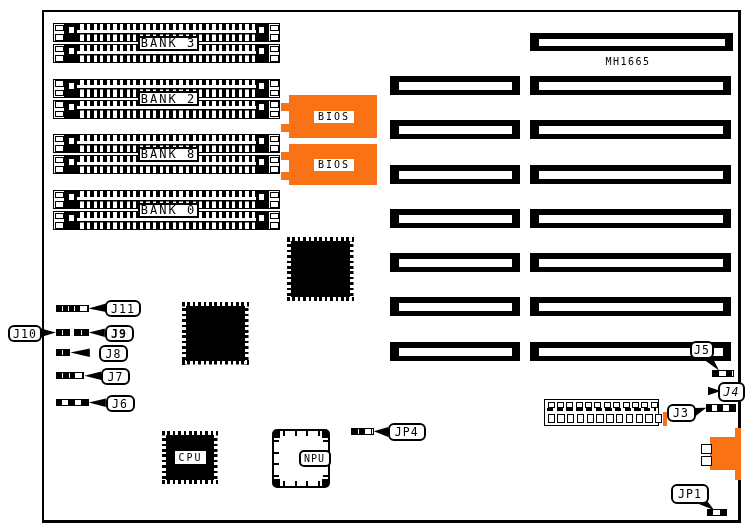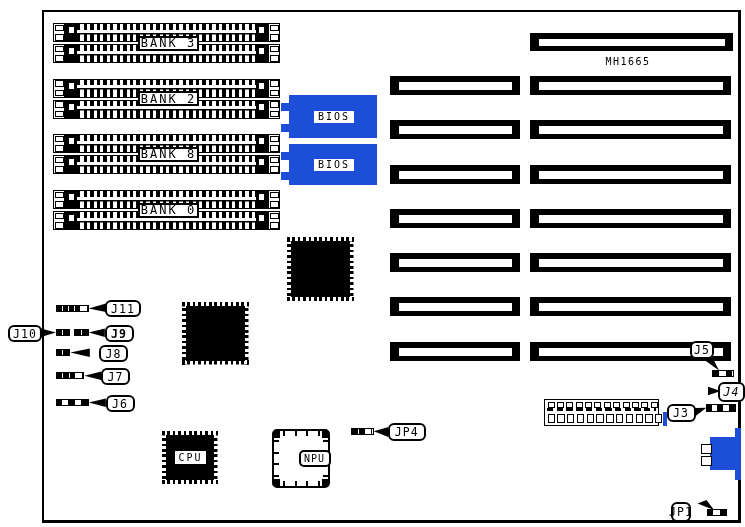--- a/index.html
+++ b/index.html
@@ -34,21 +34,21 @@
   .bankrow{position:absolute;left:0;width:227px;height:19px;border:1.8px solid #000;background:#fff;display:flex}
   .ends{width:10px;height:100%;display:flex;flex-direction:column;justify-content:space-between;padding:0.5px}
   .latch{width:13px;height:100%;background:#000;position:relative}
   .teeth{flex:1;height:100%;background:
     linear-gradient(#000,#000) 0 8.5px/100% 1.5px no-repeat,
     linear-gradient(#fff,#fff) 0 5.5px/100% 3px no-repeat,
     repeating-linear-gradient(90deg,#000 0 3.4px,#fff 3.4px 6.6px)}
   .banklabel{position:absolute;left:85px;top:12.5px;width:61px;height:15px;background:#fff;
              border:2px solid #000;display:flex;align-items:center;justify-content:center;
              font-size:12px;letter-spacing:2px;z-index:5;white-space:nowrap}
-  .blk{position:absolute;background:#1d4ed8;z-index:2}
+  .blk{position:absolute;background:#f97316;z-index:2}
   .npu{position:absolute;border:2.5px solid #000;border-radius:5px;background:#fff;z-index:2}
   .npu .tick{position:absolute;inset:0;background:
     repeating-linear-gradient(90deg,transparent 0 9.5px,#000 9.5px 11.5px) left top/100% 5px no-repeat,
     repeating-linear-gradient(90deg,transparent 0 9.5px,#000 9.5px 11.5px) left bottom/100% 5px no-repeat,
     repeating-linear-gradient(0deg,transparent 0 9.5px,#000 9.5px 11.5px) left top/5px 100% no-repeat,
     repeating-linear-gradient(0deg,transparent 0 9.5px,#000 9.5px 11.5px) right top/5px 100% no-repeat}
   .npu .corner{position:absolute;width:7px;height:7px;background:#000}
   .npulbl{position:absolute;background:#fff;border:2px solid #000;border-radius:5px;
           display:flex;align-items:center;justify-content:center;font-size:10px;letter-spacing:1px;z-index:3}
   .conn{position:absolute;border:1.6px solid #000;background:#fff;z-index:2}
@@ -401,15 +401,15 @@
         <i class="b"></i>
         <i class="w"></i>
         <i class="b"></i>
       </div>
       <div class="callout" style="position: absolute; left: 666.5px; top: 403.5px; width: 29px; height: 18px;">J3</div>
       <div class="pins" style="position: absolute; left: 707px; top: 508.8px; width: 20px; height: 7.6px;">
         <i class="b"></i>
         <i class="w"></i>
         <i class="b"></i>
       </div>
-      <div class="callout" style="position: absolute; left: 671px; top: 484px; width: 20px; height: 20px; margin-top: 18px;">JP1</div>
+      <div class="callout" style="position: absolute; left: 671px; top: 484px; width: 38px; height: 20px;">JP1</div>
     </div>
 </div>
 
 </body></html>

